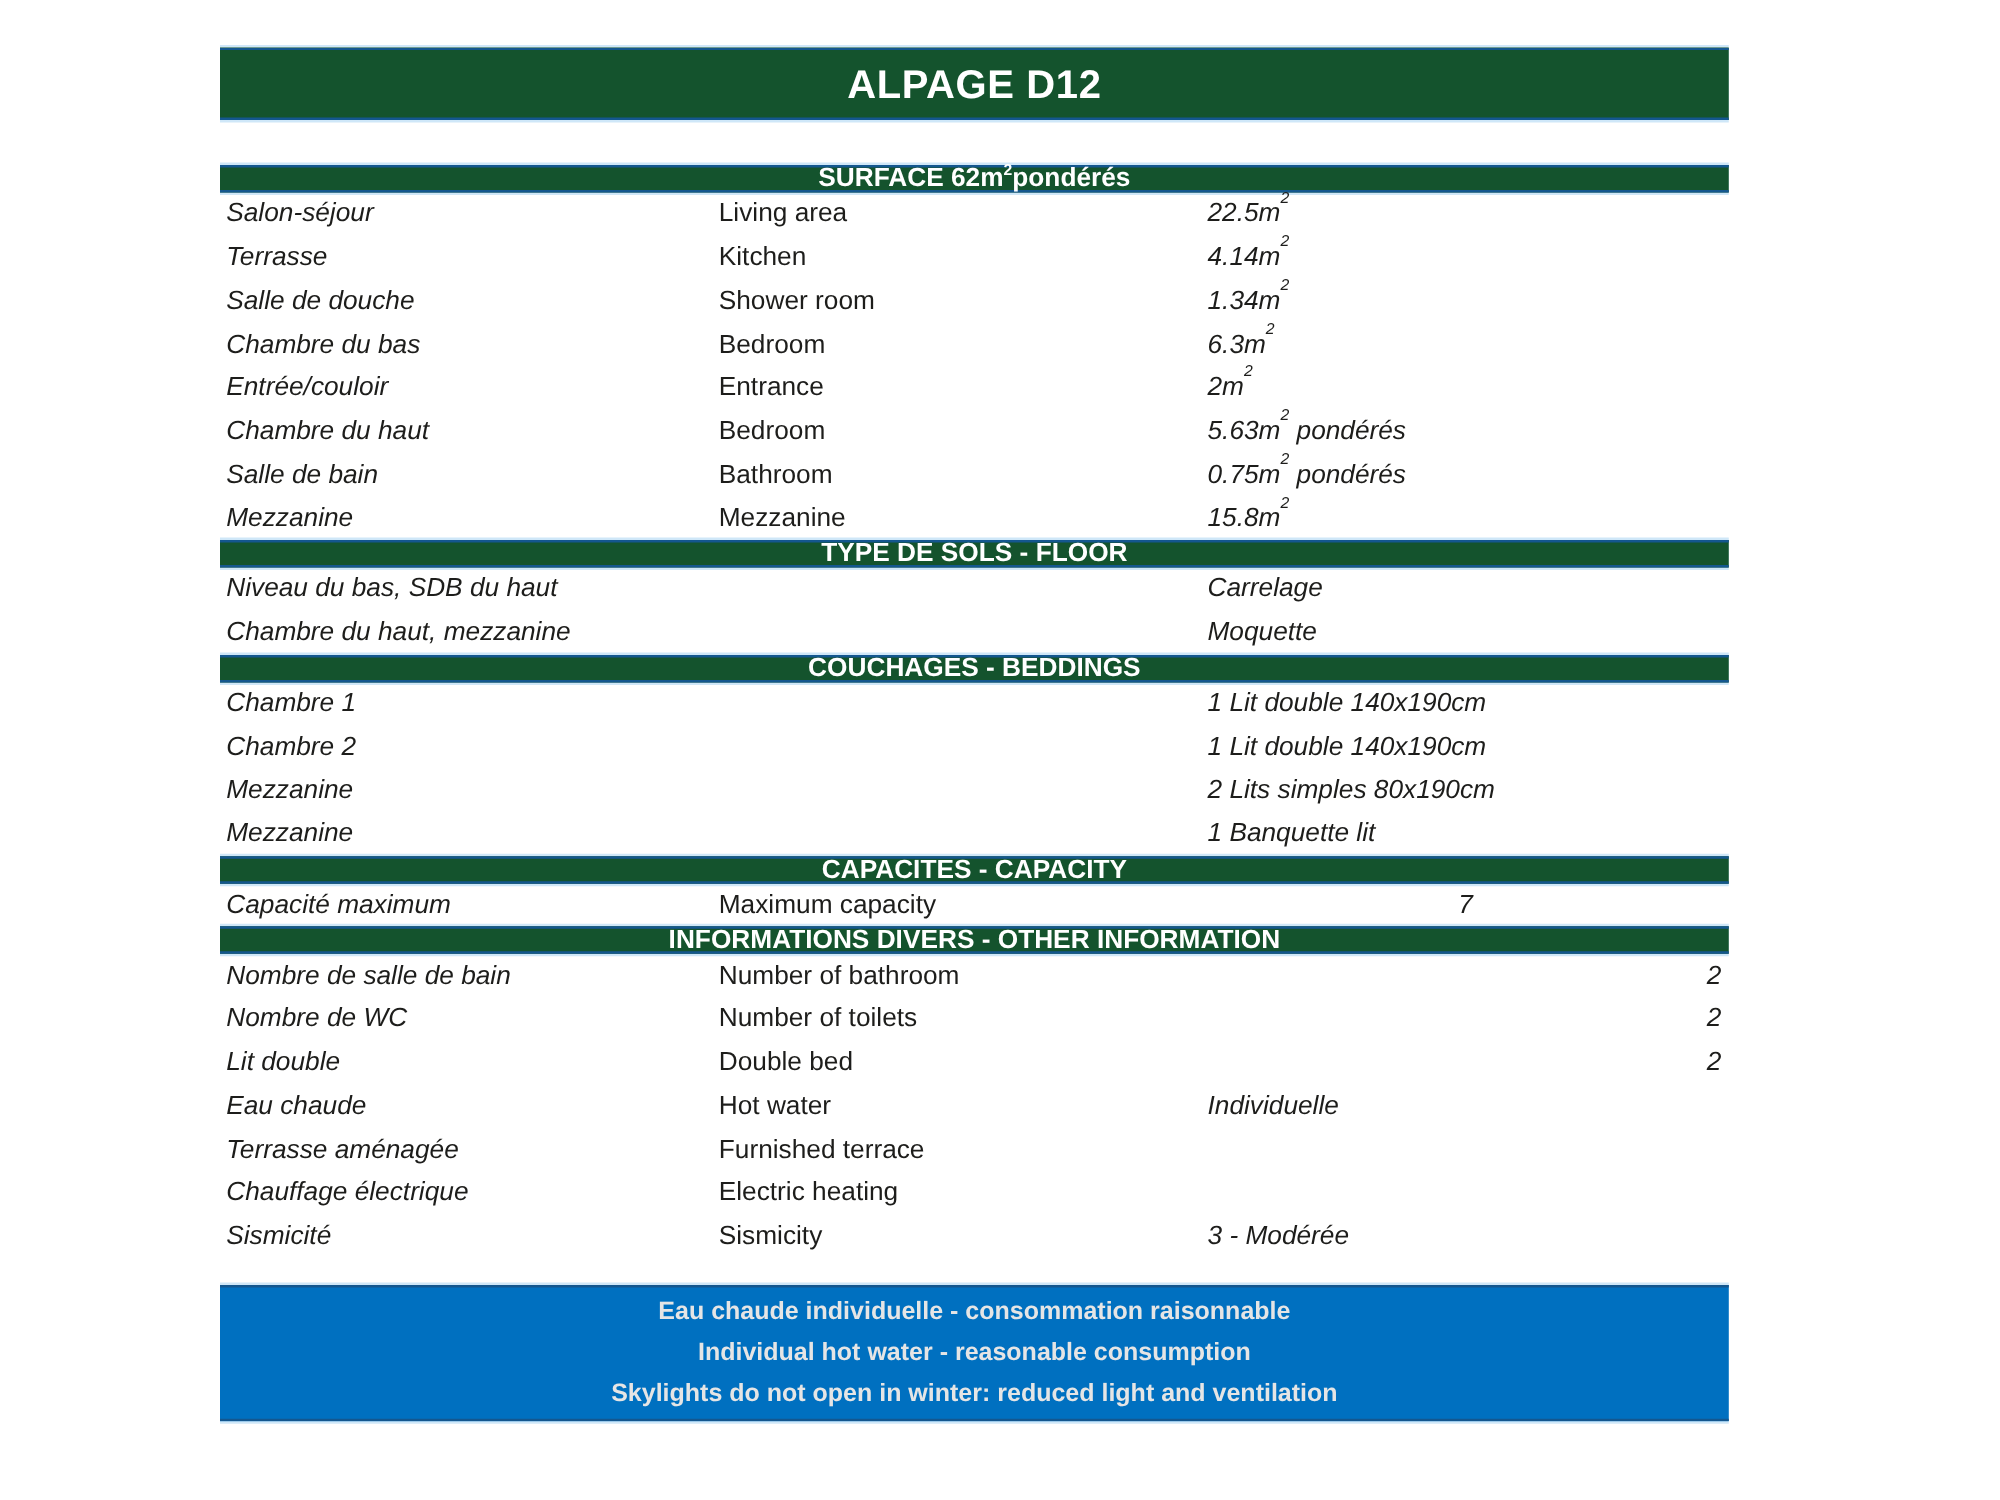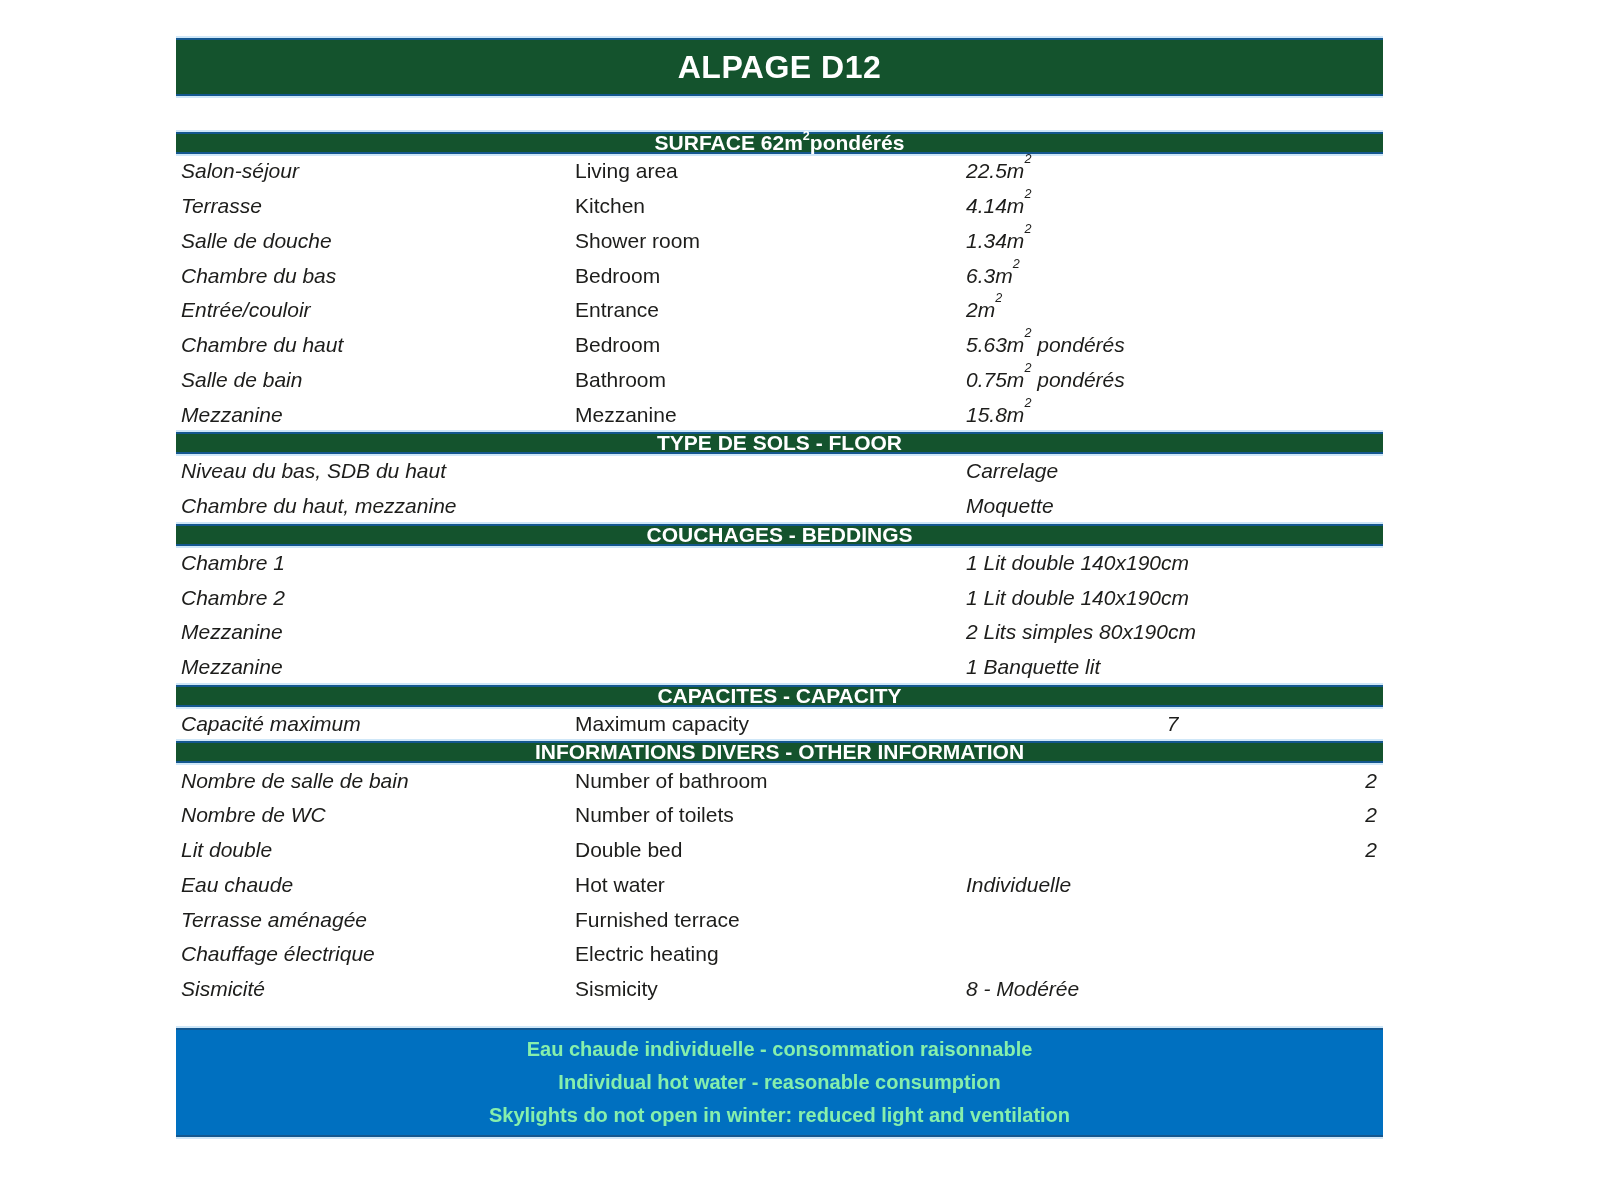--- a/index.html
+++ b/index.html
@@ -27,21 +27,21 @@
   .c2 { width:391px; padding-left:4px; }
   .c3 { flex:1; padding-left:4px; padding-right:6px;font-style:italic; }
   .c3.center { text-align:center; padding:0; }
   .c3.right  { text-align:right; }
 
   sup {
     font-size:0.6em; position:relative; top:-0.55em; line-height:0;
   }
 
   .footer-bar {
-    background:#0070c0; color:#86efac; font-weight:bold;
+    background:#0070c0; color:#e5e5e5; font-weight:bold;
     height:109px; display:flex; flex-direction:column; justify-content:space-evenly;
     box-shadow: inset 0 2px 0 #14578f, inset 0 -2px 0 #14578f,
                 0 -2px 0 #cfe7f8, 0 2px 0 #cfe7f8;
   }
   .footer-line { text-align:center; font-size:20px; }
 </style>
 </head>
 <body>
 
 <div class="sheet">
@@ -164,21 +164,21 @@
     <div class="c3"></div>
   </div>
   <div class="row">
     <div class="c1">Chauffage électrique</div>
     <div class="c2">Electric heating</div>
     <div class="c3"></div>
   </div>
   <div class="row">
     <div class="c1">Sismicité</div>
     <div class="c2">Sismicity</div>
-    <div class="c3">8 - Modérée</div>
+    <div class="c3">3 - Modérée</div>
   </div>
 
   <div class="pre-footer-gap"></div>
 
   <div class="footer-bar">
     <div class="footer-line">Eau chaude individuelle - consommation raisonnable</div>
     <div class="footer-line">Individual hot water - reasonable consumption</div>
     <div class="footer-line">Skylights do not open in winter: reduced light and ventilation</div>
   </div>
 

